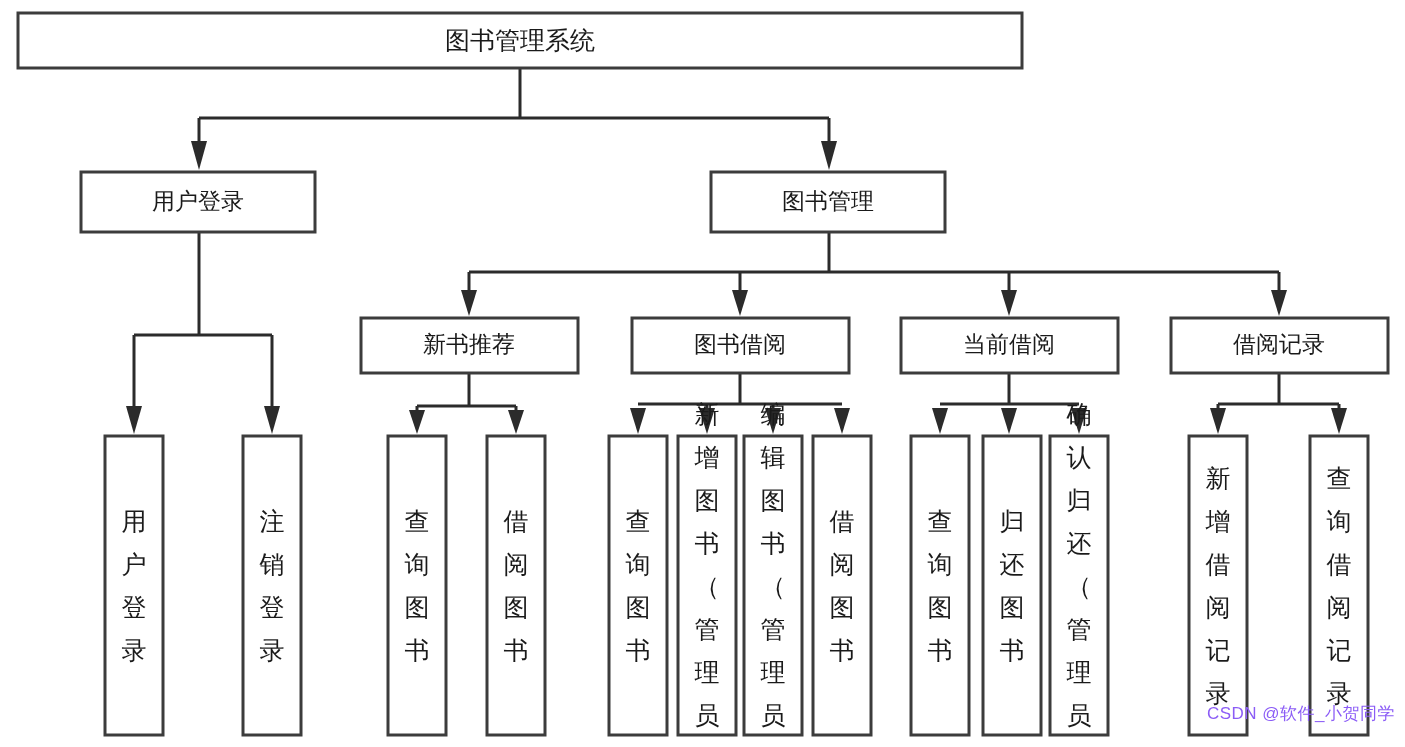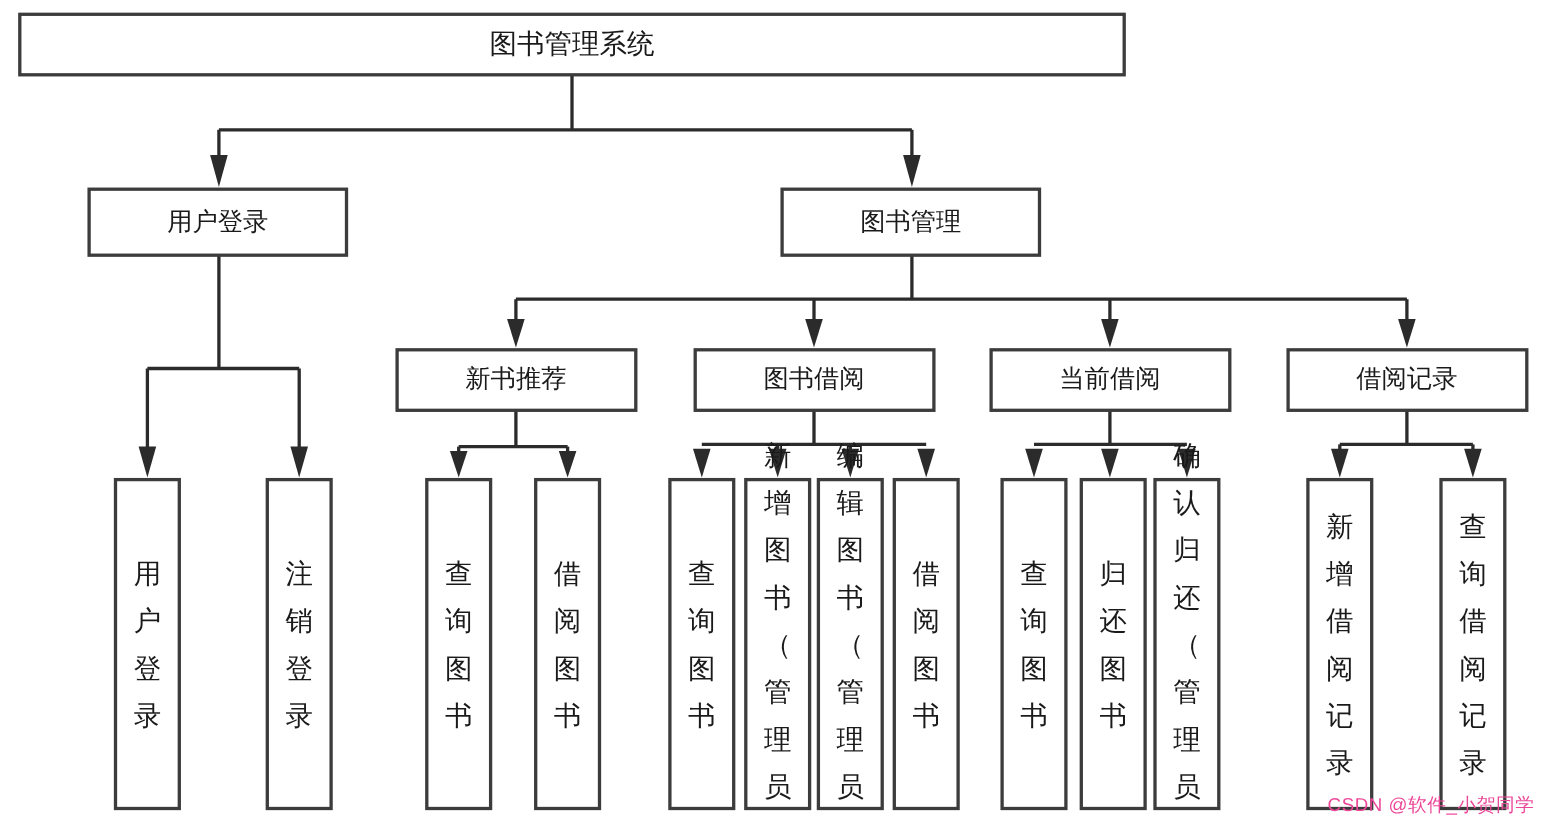--- a/index.html
+++ b/index.html
@@ -45,24 +45,24 @@
     stroke-width: 3;
     fill: none;
   }
   .arrow-head {
     fill: #2b2b2b;
     stroke: none;
   }
   .watermark {
     position: absolute;
     right: 10px;
-    bottom: 4px;
+    bottom: 22px;
     font-family: "Liberation Sans", "DejaVu Sans", sans-serif;
     font-size: 17px;
-    color: #ec4899;
+    color: #8b5cf6;
     letter-spacing: 0.5px;
     white-space: nowrap;
     pointer-events: none;
   }
 </style>
 </head>
 <body>
 
 <svg id="diagram" viewBox="0 0 1405 747" xmlns="http://www.w3.org/2000/svg">
 

